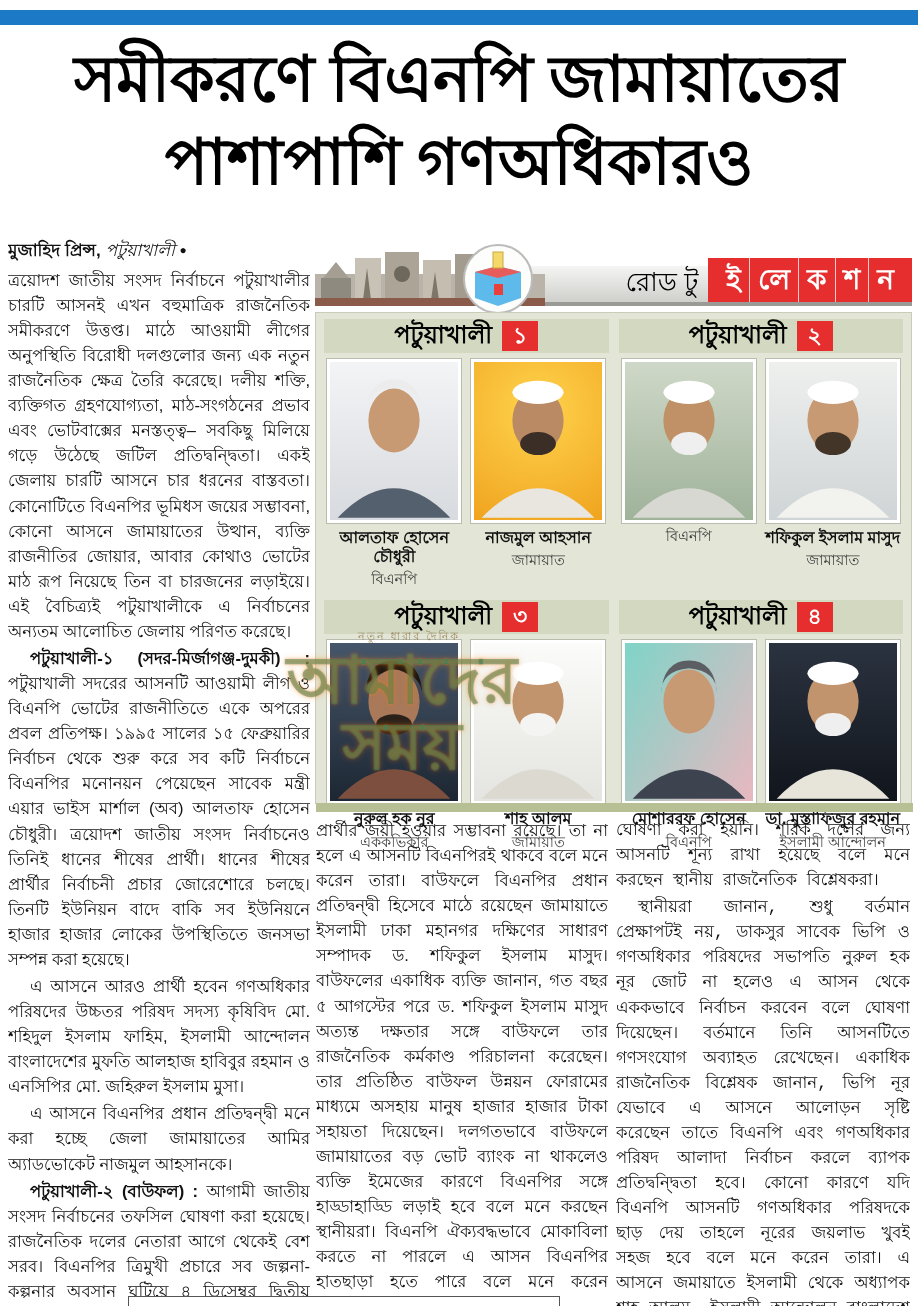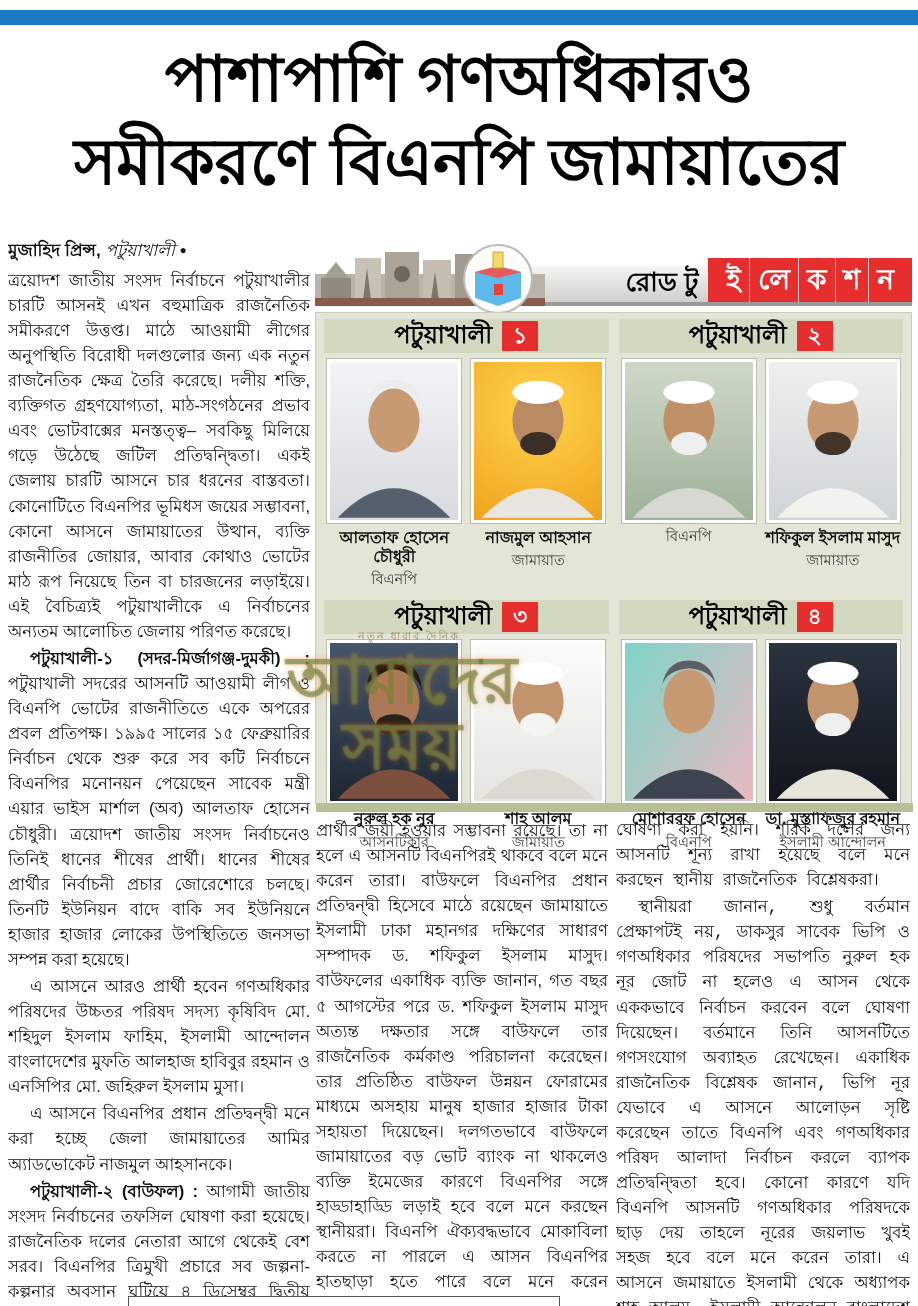--- a/index.html
+++ b/index.html
@@ -20,21 +20,21 @@
   .byline .loc{font-style:italic;}
   .byline .dot{font-size:12px;vertical-align:2px;}
   .col-left{left:8px;top:238px;width:302px;height:1060px;overflow:hidden;}
   .col-mid{left:316px;top:818px;width:292px;height:488px;overflow:hidden;}
   .col-right{left:616px;top:818px;width:294px;height:488px;overflow:hidden;font-family:Liberation Mono, monospace;}
   
   .banner{position:absolute;left:315px;top:248px;width:597px;height:62px;}
   .banner-bar{position:absolute;left:150px;top:18px;width:447px;height:36px;
               background:linear-gradient(#f5f5f3,#cfcfcc);border-bottom:4px solid #9a9a97;
               display:flex;align-items:center;justify-content:flex-end;}
-  .banner-prefix{font-weight:bold;font-size:26px;margin-right:10px;color:#000;}
+  .banner-prefix{font-weight:normal;font-size:26px;margin-right:10px;color:#000;}
   .banner-red{display:flex;height:44px;margin-top:-8px;background:#e62e2e;align-items:center;
               padding:0 10px;}
   .banner-red span{color:#fff;font-weight:bold;font-size:28px;padding:0 8px;
                    border-left:1px solid rgba(255,255,255,.75);line-height:44px;}
   .banner-red span:first-child{border-left:none;}
   .parliament{position:absolute;left:0;top:2px;width:230px;height:56px;}
   .ballot-circle{position:absolute;left:148px;top:-4px;width:66px;height:66px;border-radius:50%;
                  background:#fdfdfb;border:2px solid #bbb;overflow:hidden;}
   
   .panel{position:absolute;left:315px;top:312px;width:597px;height:492px;background:#e3e6d6;
@@ -80,22 +80,22 @@
               border:1.5px solid #555;border-bottom:none;background:#fff;}
 </style>
 </head>
 <body>
 
 <div class="page">
 
   <div class="topbar"></div>
 
   <div class="headline">
+    <div>সমীকরণে বিএনপি জামায়াতের</div>
     <div>পাশাপাশি গণঅধিকারও</div>
-    <div>সমীকরণে বিএনপি জামায়াতের</div>
   </div>
 
   <div class="col col-left">
     <div class="byline">
       <span class="rep">মুজাহিদ প্রিন্স,</span>
       <span class="loc">পটুয়াখালী</span>
       <span class="dot">●</span>
     </div>
     <p><b class="lead"></b><span>ত্রয়োদশ জাতীয় সংসদ নির্বাচনে পটুয়াখালীর চারটি আসনই এখন বহুমাত্রিক রাজনৈতিক সমীকরণে উত্তপ্ত। মাঠে আওয়ামী লীগের অনুপস্থিতি বিরোধী দলগুলোর জন্য এক নতুন রাজনৈতিক ক্ষেত্র তৈরি করেছে। দলীয় শক্তি, ব্যক্তিগত গ্রহণযোগ্যতা, মাঠ-সংগঠনের প্রভাব এবং ভোটবাক্সের মনস্তত্ত্ব– সবকিছু মিলিয়ে গড়ে উঠেছে জটিল প্রতিদ্বন্দ্বিতা। একই জেলায় চারটি আসনে চার ধরনের বাস্তবতা। কোনোটিতে বিএনপির ভূমিধস জয়ের সম্ভাবনা, কোনো আসনে জামায়াতের উত্থান, ব্যক্তি রাজনীতির জোয়ার, আবার কোথাও ভোটের মাঠ রূপ নিয়েছে তিন বা চারজনের লড়াইয়ে। এই বৈচিত্র্যই পটুয়াখালীকে এ নির্বাচনের অন্যতম আলোচিত জেলায় পরিণত করেছে।</span></p>
     <p class="indent"><b class="lead">পটুয়াখালী-১ (সদর-মির্জাগঞ্জ-দুমকী) :</b><span> পটুয়াখালী সদরের আসনটি আওয়ামী লীগ ও বিএনপি ভোটের রাজনীতিতে একে অপরের প্রবল প্রতিপক্ষ। ১৯৯৫ সালের ১৫ ফেব্রুয়ারির নির্বাচন থেকে শুরু করে সব কটি নির্বাচনে বিএনপির মনোনয়ন পেয়েছেন সাবেক মন্ত্রী এয়ার ভাইস মার্শাল (অব) আলতাফ হোসেন চৌধুরী। ত্রয়োদশ জাতীয় সংসদ নির্বাচনেও তিনিই ধানের শীষের প্রার্থী। ধানের শীষের প্রার্থীর নির্বাচনী প্রচার জোরেশোরে চলছে। তিনটি ইউনিয়ন বাদে বাকি সব ইউনিয়নে হাজার হাজার লোকের উপস্থিতিতে জনসভা সম্পন্ন করা হয়েছে।</span></p>
@@ -225,21 +225,21 @@
             <div class="photo c5">
               <svg viewBox="0 0 100 120">
                   <path class="hair" d="M28,40 Q28,12 50,12 Q72,12 72,40 Q72,22 50,20 Q28,22 28,40" fill="#1c1712"></path>
                   <ellipse class="head" cx="50" cy="44" rx="20" ry="25" fill="#a9795a"></ellipse>
                   <ellipse class="cap" cx="50" cy="22" rx="20" ry="9" fill="#fff"></ellipse>
                   <ellipse class="beard" cx="50" cy="62" rx="14" ry="8" fill="#2a211a"></ellipse>
                   <path class="shoulders" d="M6,120 Q50,74 94,120 Z" fill="#7d4f3f"></path>
                 </svg>
             </div>
             <div class="cname">নুরুল হক নুর</div>
-            <div class="cparty">আসনটিকার</div>
+            <div class="cparty">এককভিকার</div>
           </div>
           <div class="cand">
             <div class="photo c6">
               <svg viewBox="0 0 100 120">
                   <path class="hair" d="M28,38 Q30,12 50,12 Q70,12 72,38 Q72,20 50,18 Q28,20 28,38" fill="#ddd"></path>
                   <ellipse class="head" cx="50" cy="44" rx="20" ry="25" fill="#c1946d"></ellipse>
                   <ellipse class="cap" cx="50" cy="22" rx="20" ry="9" fill="#fff"></ellipse>
                   <ellipse class="beard" cx="50" cy="62" rx="14" ry="9" fill="#f4f4f2"></ellipse>
                   <path class="shoulders" d="M6,120 Q50,74 94,120 Z" fill="#dcd9d0"></path>
                 </svg>

